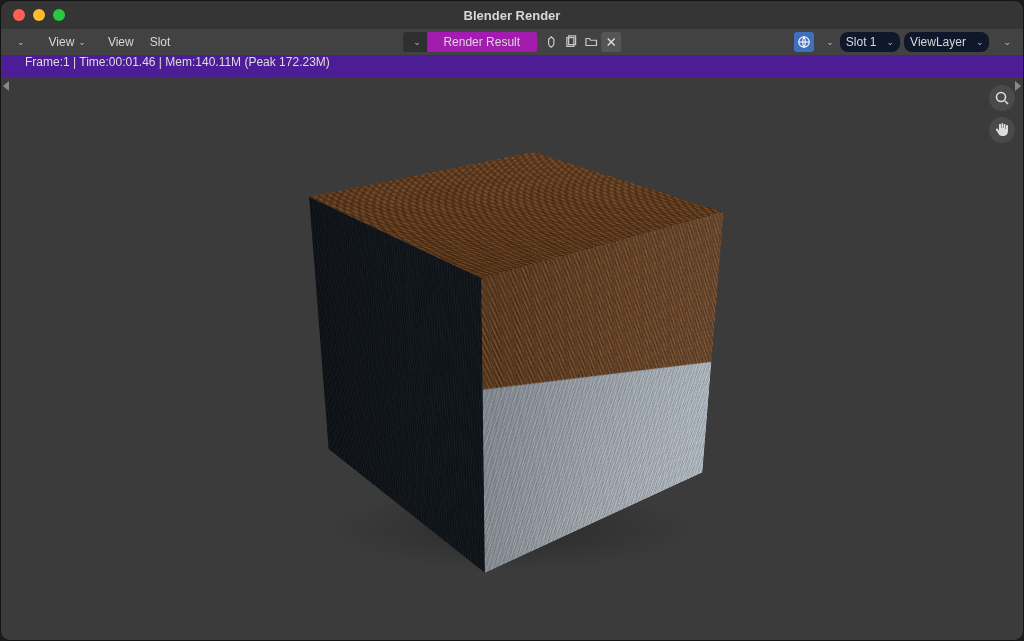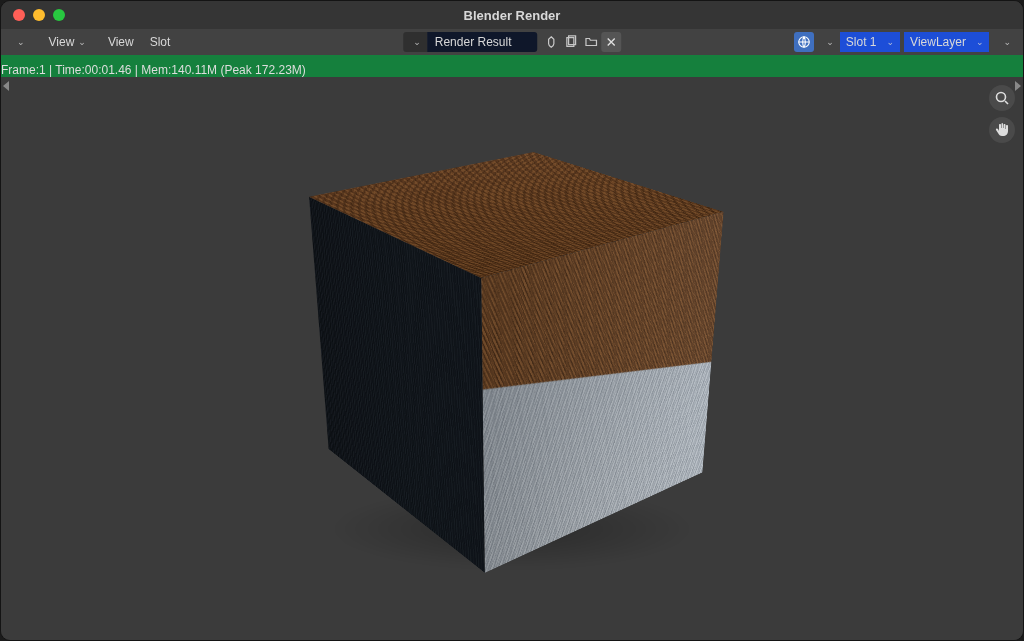--- a/index.html
+++ b/index.html
@@ -12,31 +12,31 @@
   .tl.yellow { background: #febc2e; }
   .tl.green { background: #28c840; }
   .title { position: absolute; left: 0; right: 0; text-align: center; font-size: 13px; font-weight: 600; color: #d8d8d8; pointer-events: none; }
   .toolbar { height: 26px; background: #424242; display: flex; align-items: center; padding: 0 6px; gap: 0; font-size: 12px; color: #d8d8d8; }
   .tb-btn { height: 20px; display: inline-flex; align-items: center; justify-content: center; padding: 0 6px; border-radius: 4px; cursor: default; }
   .tb-sep { width: 8px; }
   .tb-drop { border: none; }
   .tb-drop .chev { margin-left: 4px; font-size: 9px; opacity: .8; }
   .tb-menu { padding: 0 8px; }
   .center-group { position: absolute; left: 50%; transform: translateX(-50%); display: flex; align-items: center; gap: 0; }
-  .render-name { height: 20px; min-width: 110px; background: #0f172a; border-radius: 3px 0 0 3px; padding: 0 8px; display: flex; align-items: center; font-size: 12px; color: #d8d8d8; }
+  .render-name { height: 20px; min-width: 110px; background: #a21caf; border-radius: 3px 0 0 3px; padding: 0 8px; display: flex; align-items: center; font-size: 12px; color: #d8d8d8; justify-content: center; }
   .icon-strip { display: flex; align-items: center; margin-left: 4px; }
   .icon-box { width: 20px; height: 20px; display: flex; align-items: center; justify-content: center; color: #c8c8c8; }
   .icon-box svg { width: 14px; height: 14px; }
   .right-group { margin-left: auto; display: flex; align-items: center; gap: 4px; }
-  .slot-btn { height: 20px; background: #1d4ed8; border-radius: 0; padding: 0 6px; display: flex; align-items: center; font-size: 12px; color: #d8d8d8; }
+  .slot-btn { height: 20px; background: #0f172a; border-radius: 8px; padding: 0 6px; display: flex; align-items: center; font-size: 12px; color: #d8d8d8; }
   .slot-btn .chev { margin-left: 10px; font-size: 9px; opacity: .8; }
   .globe { width: 20px; height: 20px; border-radius: 3px; background: #3f6fbf; display: flex; align-items: center; justify-content: center; }
   .globe svg { width: 14px; height: 14px; color: #fff; }
   .toolbar { position: relative; }
-  .statusbar { height: 22px; background: #15803d; color: #ddd; font-size: 12px; display: flex; align-items: flex-end; padding: 0 0; }
+  .statusbar { height: 22px; background: #4c1d95; color: #ddd; font-size: 12px; display: flex; align-items: flex-start; padding: 0 24px; }
   .viewport { flex: 1; position: relative; background: #3b3b3b; display: flex; align-items: center; justify-content: center; }
   .viewport .tri-left, .viewport .tri-right { position: absolute; top: 4px; width: 0; height: 0; border-top: 5px solid transparent; border-bottom: 5px solid transparent; opacity: .55; }
   .viewport .tri-left { left: 2px; border-right: 6px solid #c8c8c8; }
   .viewport .tri-right { right: 2px; border-left: 6px solid #c8c8c8; }
   .nav-buttons { position: absolute; right: 8px; top: 8px; display: flex; flex-direction: column; gap: 6px; }
   .nav-btn { width: 26px; height: 26px; border-radius: 50%; background: #4a4a4a; display: flex; align-items: center; justify-content: center; color: #ddd; }
   .nav-btn svg { width: 16px; height: 16px; }
 
   
   .scene { width: 420px; height: 420px; perspective: 1100px; position: relative; top: -20px; }

